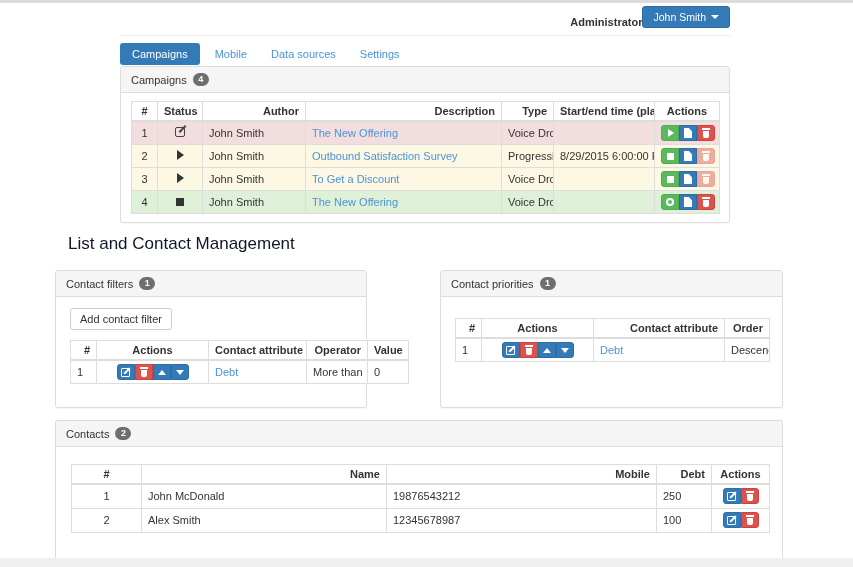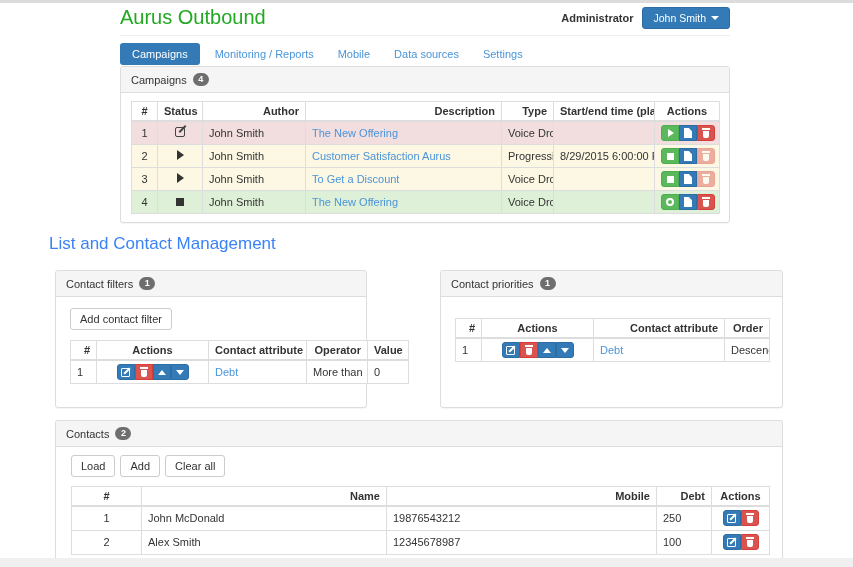--- a/index.html
+++ b/index.html
@@ -6,21 +6,21 @@
   html,body { background:#fff; }
   body { font-family:"Liberation Sans", sans-serif; color:#333; }
   .page { position:relative; width:853px; height:567px; background:#fff; overflow:hidden; }
 
   .top-strip { position:absolute; left:0; top:0; width:853px; height:3px; background:#dcdcdc; }
   .bottom-strip { position:absolute; left:0; top:558px; width:853px; height:9px; background:#f0f0f0; }
 
   
   .header-row { position:absolute; left:120px; top:6px; width:610px; display:flex; align-items:center; }
   .app-title { font-size:20px; color:#22a822; font-weight:400; }
-  .header-right { margin-left:auto; display:flex; align-items:center; gap:9px; }
+  .header-right { margin-left:auto; display:flex; align-items:flex-end; }
   .role-label { font-size:11px; font-weight:bold; color:#333; }
   .user-btn { background:#337ab7; border:1px solid #2e6da4; color:#fff; font-size:10.5px;
               padding:4px 10px; border-radius:3px; display:flex; align-items:center; gap:5px; cursor:pointer;
               font-family:"Liberation Sans", sans-serif; }
   .caret-down { width:0; height:0; border-left:4px solid transparent; border-right:4px solid transparent;
                 border-top:4px solid #fff; display:inline-block; }
   .header-hr { position:absolute; left:120px; top:35px; width:610px; border-top:1px solid #eee; }
 
   
   .tabs { position:absolute; left:120px; top:43px; display:flex; align-items:center; gap:6px; }
@@ -73,45 +73,43 @@
   .i-ring { width:8px; height:8px; border:2px solid #fff; border-radius:50%; }
   .i-chup { width:0; height:0; border-left:4px solid transparent; border-right:4px solid transparent; border-bottom:5px solid #fff; }
   .i-chdn { width:0; height:0; border-left:4px solid transparent; border-right:4px solid transparent; border-top:5px solid #fff; }
 
   
   .s-play { width:0; height:0; border-left:7px solid #333; border-top:5px solid transparent; border-bottom:5px solid transparent; display:inline-block; }
   .s-stop { width:8px; height:8px; background:#333; display:inline-block; }
   .s-edit { position:relative; width:10px; height:10px; border:1px solid #444; border-radius:2px; display:inline-block; }
   .s-edit::after { content:""; position:absolute; width:9px; height:2px; background:#444; transform:rotate(-45deg); top:0px; left:2px; }
 
-  .section-title { position:absolute; left:49px; top:234px; font-size:17px; color:#3b82f6; }
+  .section-title { position:absolute; left:68px; top:234px; font-size:17px; color:#0f172a; }
 
   .panel-body-pad { padding:11px 14px; }
 </style>
 </head>
 <body>
 
 <div class="page">
   <div class="top-strip"></div>
 
   <div class="header-row">
-    <div class="app-title">Aurus Outbound</div>
     <div class="header-right">
       <span class="role-label">Administrator</span>
       <button class="user-btn">
         <span>John Smith</span>
         <span class="caret-down"></span>
       </button>
     </div>
   </div>
   <div class="header-hr"></div>
 
   <div class="tabs">
     <div class="tab active">Campaigns</div>
-    <div class="tab">Monitoring / Reports</div>
     <div class="tab">Mobile</div>
     <div class="tab">Data sources</div>
     <div class="tab">Settings</div>
   </div>
 
   <div class="panel" style="left:120px; top:66px; width:610px;">
     <div class="panel-heading">
       <span>Campaigns</span>
       <span class="badge">4</span>
     </div>
@@ -154,21 +152,21 @@
                   </button>
               <button class="abtn red">
                     <span class="i-trash"></span>
                   </button>
             </span></td>
           </tr>
           <tr class="warning">
             <td class="c">2</td>
             <td class="c"><span class="s-play"></span></td>
             <td>John Smith</td>
-            <td><a class="lnk">Customer Satisfaction Aurus</a></td>
+            <td><a class="lnk">Outbound Satisfaction Survey</a></td>
             <td>Progressive</td>
             <td>8/29/2015 6:00:00 PM</td>
             <td class="c"><span class="btn-group">
               <button class="abtn green">
                     <span class="i-stop"></span>
                   </button>
               <button class="abtn blue">
                     <span class="i-file"></span>
                   </button>
               <button class="abtn red dis">
@@ -316,25 +314,20 @@
       </table>
     </div>
   </div>
 
   <div class="panel" style="left:55px; top:420px; width:728px; height:176px; border-bottom:none; border-radius:3px 3px 0 0;">
     <div class="panel-heading">
       <span>Contacts</span>
       <span class="badge">2</span>
     </div>
     <div style="padding:8px 15px 0 15px;">
-      <div style="display:flex; gap:5px;">
-        <button class="btn-default">Load</button>
-        <button class="btn-default">Add</button>
-        <button class="btn-default">Clear all</button>
-      </div>
       <table style="width:698px; margin-top:9px;">
         <colgroup>
             <col style="width:70px">
             <col style="width:245px">
             <col style="width:270px">
             <col style="width:55px">
             <col style="width:58px">
           </colgroup>
         <thead>
           <tr>

